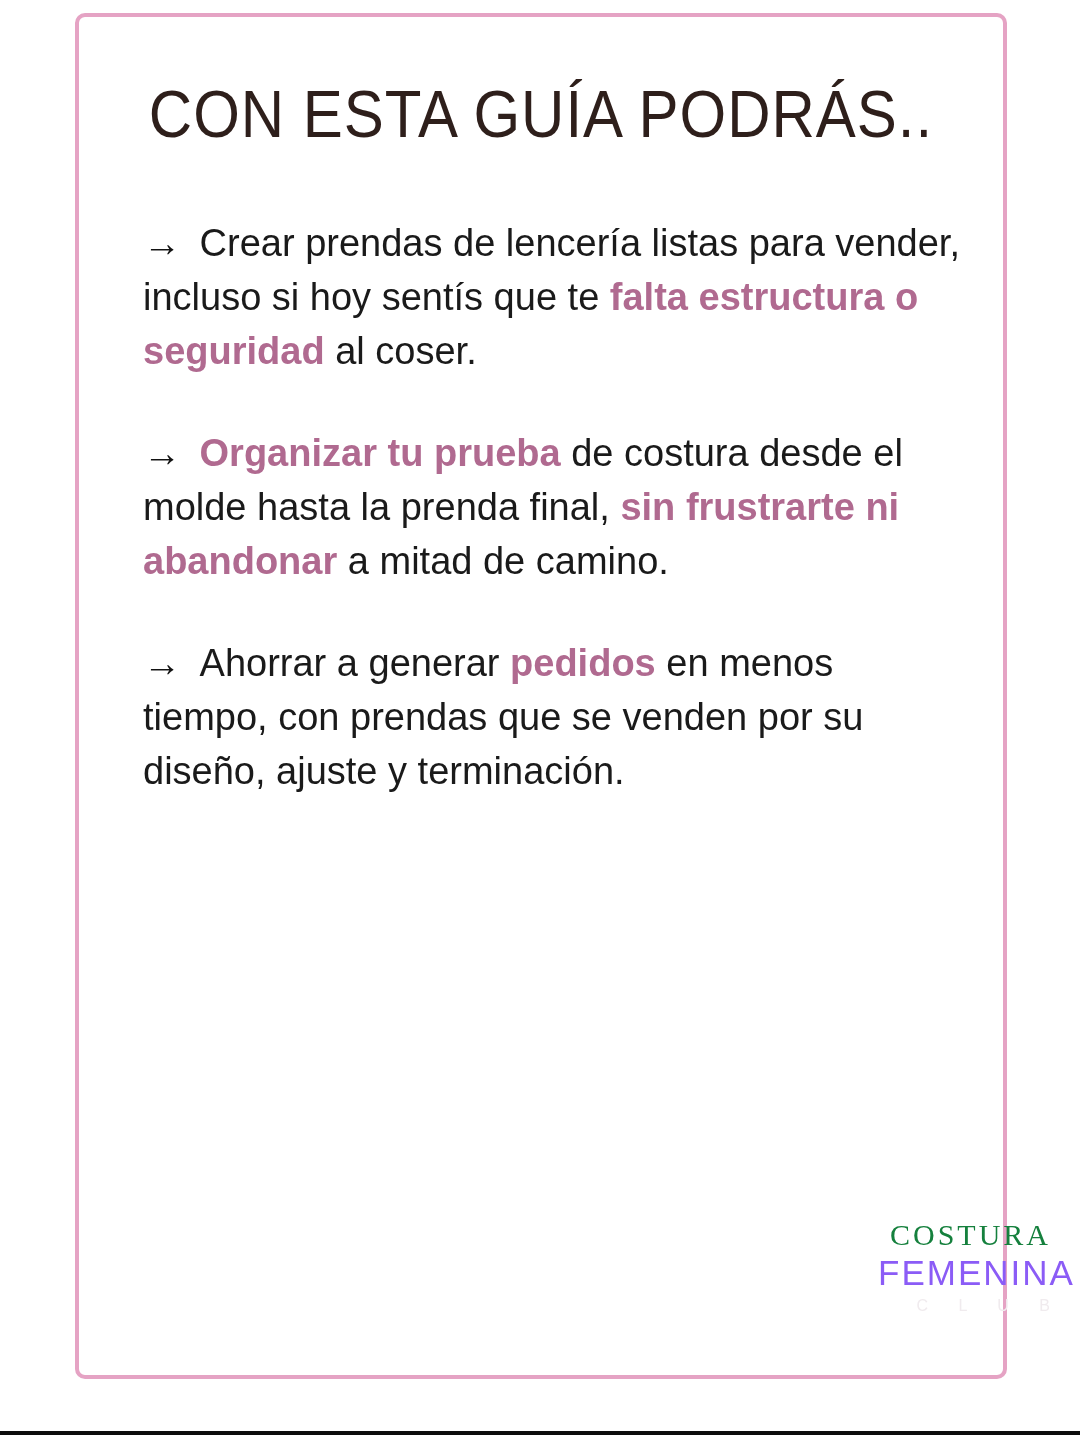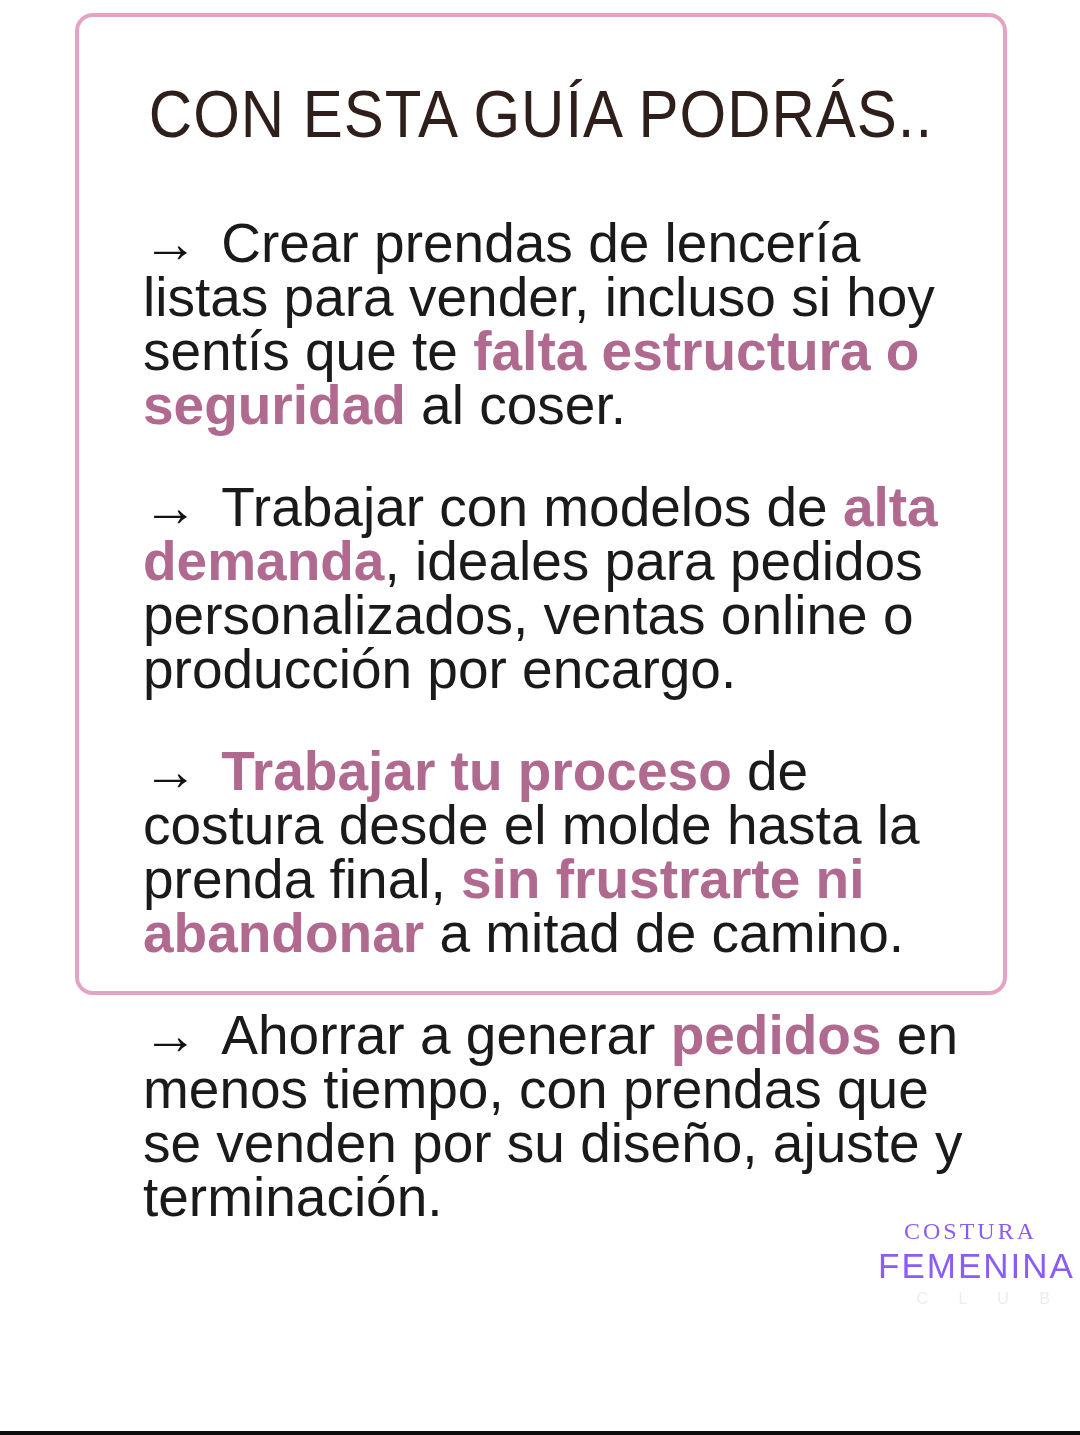--- a/index.html
+++ b/index.html
@@ -12,40 +12,40 @@
     height: 1435px;
     position: relative;
     overflow: hidden;
     font-family: "Liberation Sans", "DejaVu Sans", sans-serif;
   }
   .card {
     position: absolute;
     left: 75px;
     top: 13px;
     width: 932px;
-    height: 982px;
+    height: 1366px;
     box-sizing: border-box;
     border: 4px solid #e5a3c4;
-    border-radius: 18px;
+    border-radius: 10px;
     background: #ffffff;
   }
   .page-title {
     margin: 58px 10px 0 10px;
     text-align: center;
     font-size: 60px;
     font-weight: 400;
     letter-spacing: 1px;
     color: #2e1f1b;
     transform: scale(1, 1.12);
     transform-origin: center top;
     white-space: nowrap;
   }
   .benefits {
     margin: 72px 38px 0 64px;
-    font-size: 55px;
+    font-size: 38px;
     line-height: 54px;
     color: #1a1a1a;
   }
   .benefit {
     margin: 0 0 48px 0;
   }
   .benefit b, .benefit .hl {
     font-weight: 700;
     color: #b06a90;
   }
@@ -57,23 +57,23 @@
     position: absolute;
     left: 878px;
     top: 1218px;
     width: 185px;
     text-align: center;
     line-height: 1.15;
     pointer-events: none;
   }
   .wm-costura {
     font-family: "Liberation Serif", "DejaVu Serif", serif;
-    font-size: 24px;
+    font-size: 30px;
     letter-spacing: 3px;
-    color: #8b5cf6;
+    color: #15803d;
   }
   .wm-femenina {
     font-size: 35px;
     font-weight: 400;
     letter-spacing: 2px;
     color: #8b5cf6;
   }
   .wm-club {
     font-size: 16px;
     letter-spacing: 13px;
@@ -93,22 +93,21 @@
 </style>
 </head>
 <body>
 
 <div class="card">
   <div class="page-title">CON ESTA GUÍA PODRÁS..</div>
 
   <div class="benefits" id="benefits-list">
 
   <p class="benefit"><span class="arrow">→ </span><span class="txt">Crear prendas de lencería listas para vender, incluso si hoy sentís que te </span><span class="hl">falta estructura o seguridad</span><span class="txt"> al coser.</span></p>
-      <p class="benefit"><span class="arrow">→ </span><span class="txt">Trabajar con modelos de </span><span class="hl">alta demanda</span><span class="txt">, ideales para pedidos personalizados, ventas online o producción por encargo.</span></p>
-      <p class="benefit"><span class="arrow">→ </span><span class="hl">Trabajar tu proceso</span><span class="txt"> de costura desde el molde hasta la prenda final, </span><span class="hl">sin frustrarte ni abandonar</span><span class="txt"> a mitad de camino.</span></p>
+      <p class="benefit"><span class="arrow">→ </span><span class="hl">Organizar tu prueba</span><span class="txt"> de costura desde el molde hasta la prenda final, </span><span class="hl">sin frustrarte ni abandonar</span><span class="txt"> a mitad de camino.</span></p>
       <p class="benefit"><span class="arrow">→ </span><span class="txt">Ahorrar a generar </span><span class="hl">pedidos</span><span class="txt"> en menos tiempo, con prendas que se venden por su diseño, ajuste y terminación.</span></p>
     </div>
 </div>
 
 <div class="watermark">
   <div class="wm-costura">COSTURA</div>
   <div class="wm-femenina">FEMENINA</div>
   <div class="wm-club">C L U B</div>
 </div>
 

